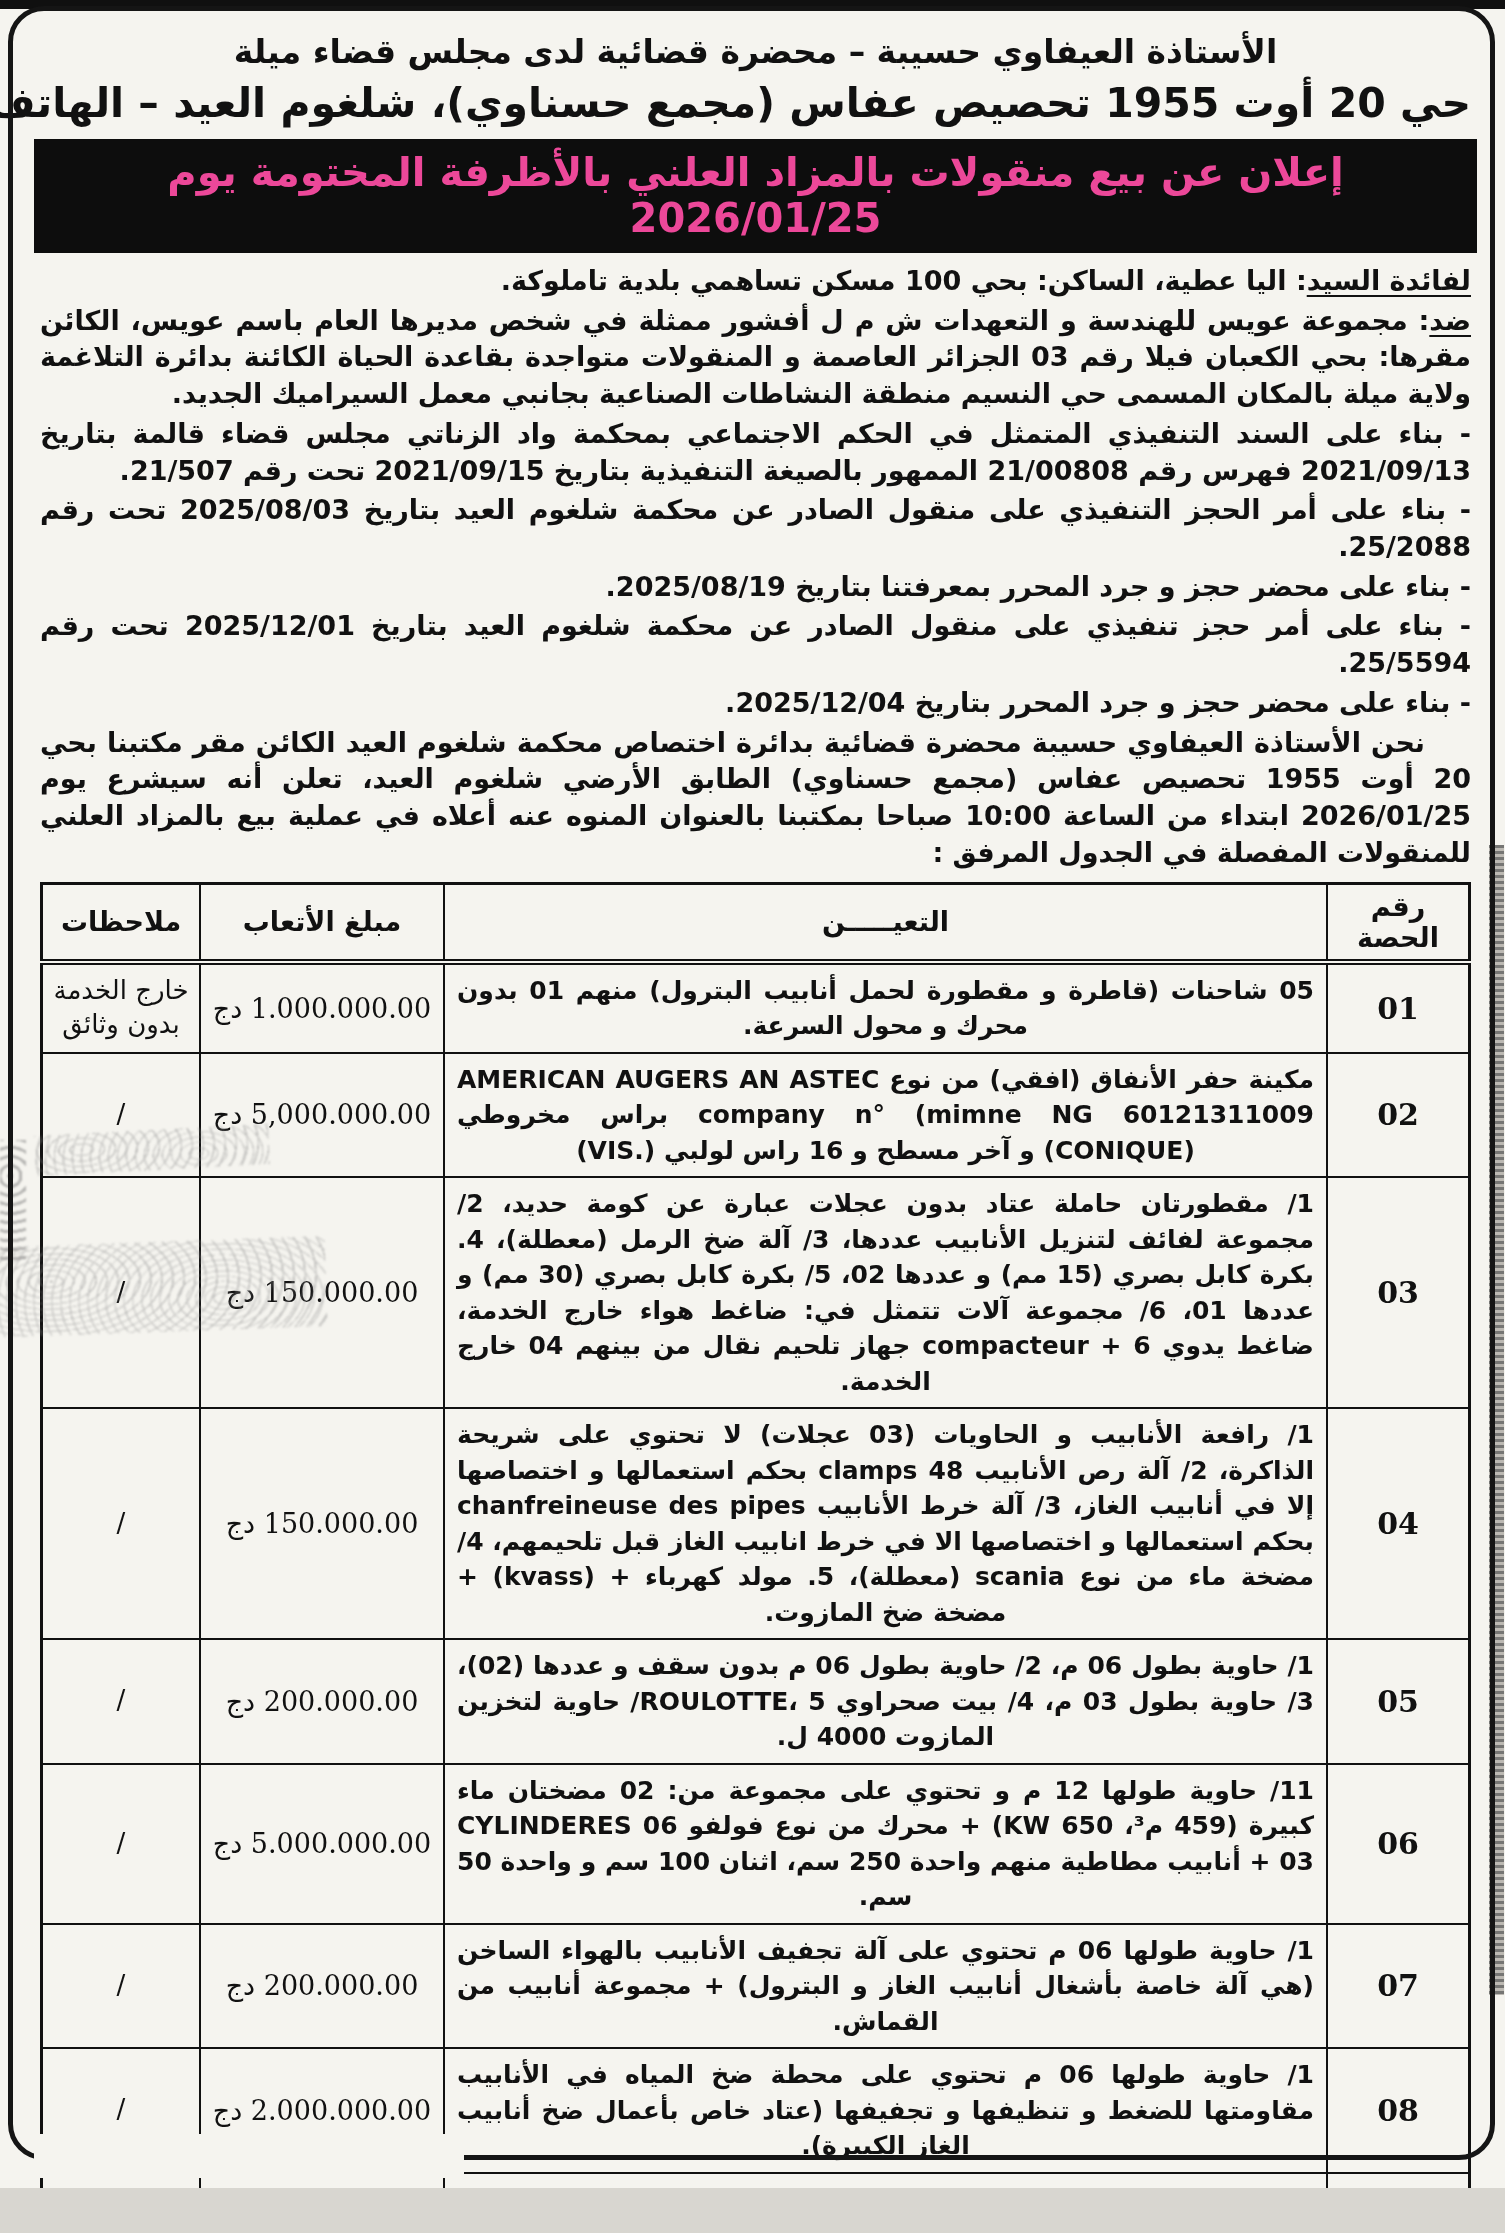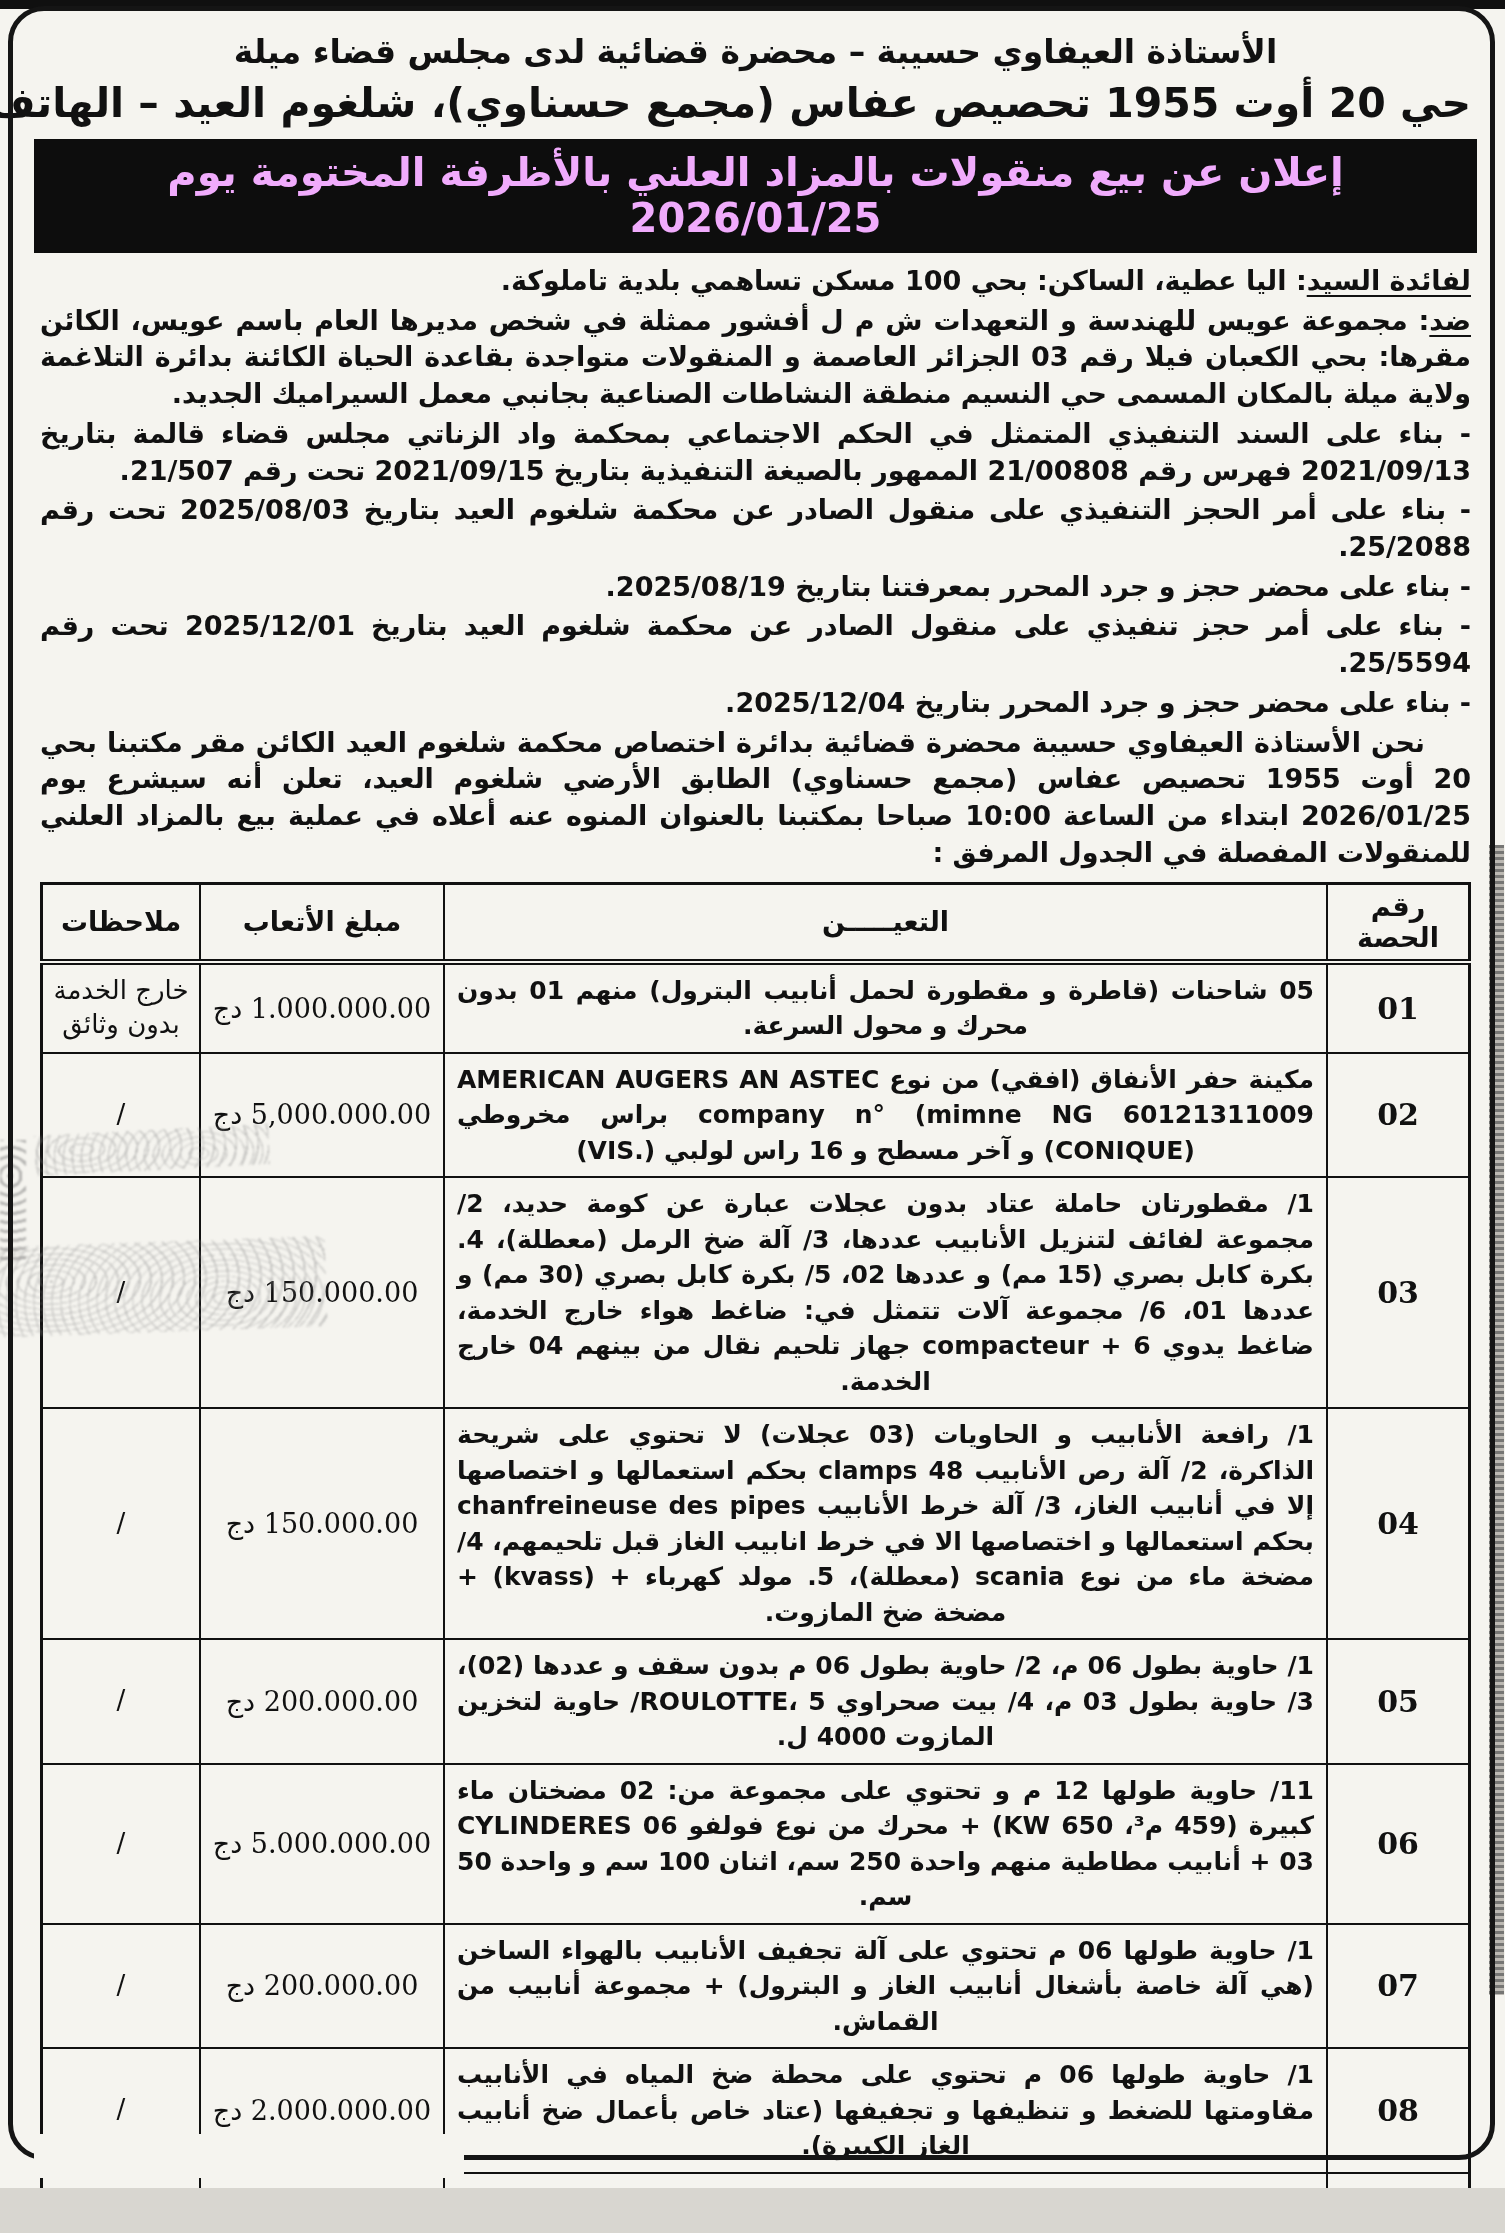--- a/index.html
+++ b/index.html
@@ -28,21 +28,21 @@
   }
   .scan-blot-left{
     position:absolute;left:0;top:1140px;width:26px;height:120px;
     background:repeating-radial-gradient(circle at 40% 30%,#777 0 3px,transparent 3px 9px);
     opacity:.5;filter:blur(1px);
   }
   .content{position:relative;padding:20px 34px 0 40px;}
   .h1{font-size:33px;font-weight:700;text-align:center;margin-top:12px;}
   .h2{font-size:41px;font-weight:700;text-align:center;margin-top:8px;white-space:nowrap;}
   .banner{
-    background:#0d0d0d;color:#f0abfc;
+    background:#0d0d0d;color:#ec4899;
     font-size:40px;font-weight:700;text-align:center;
     padding:10px 6px 12px;margin:12px -6px 10px;
   }
   .para{font-size:27px;font-weight:700;line-height:1.36;margin:3px 0;text-align:right;}
   .para.just{text-align:justify;}
   .para.indent{text-indent:46px;text-align:justify;}
   .u{text-decoration:underline;text-underline-offset:5px;margin-top:44px;}
   
   table.lots{
     width:100%;border-collapse:collapse;margin-top:10px;

